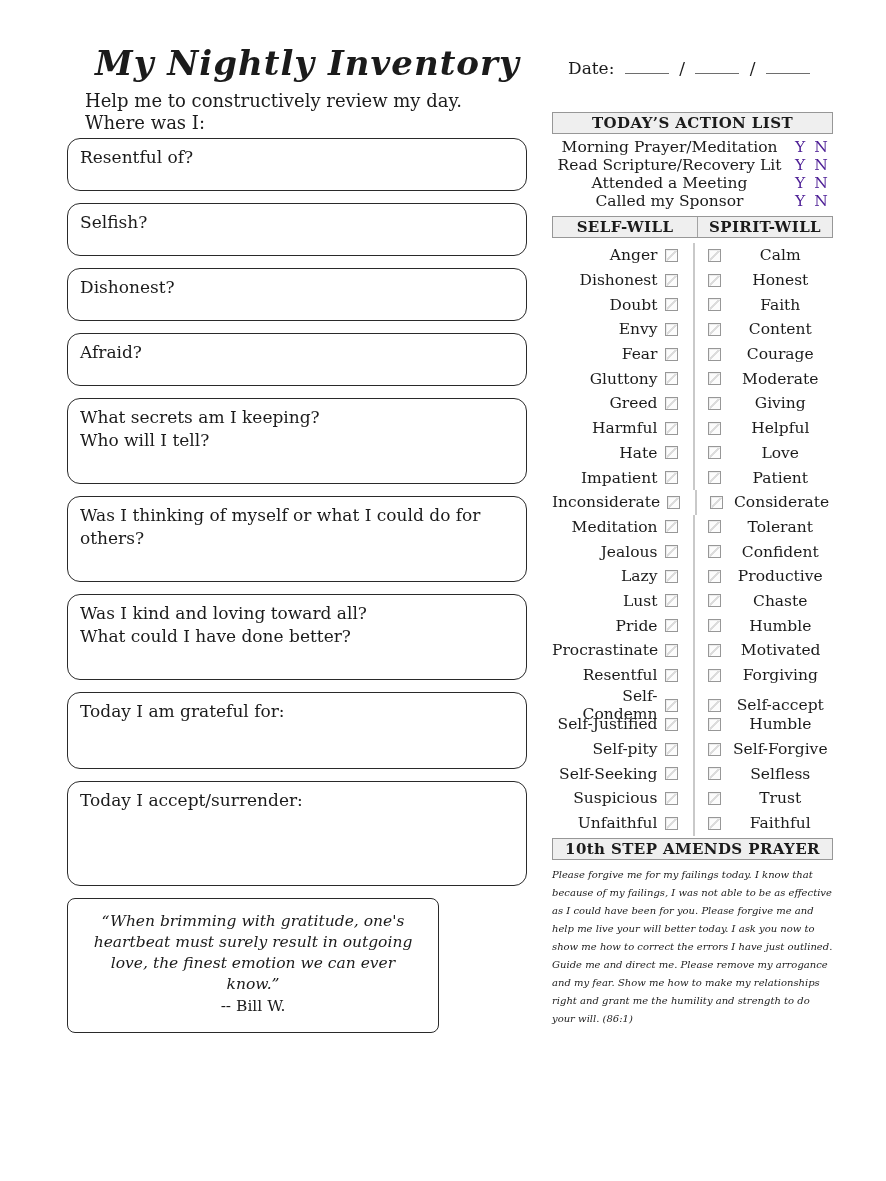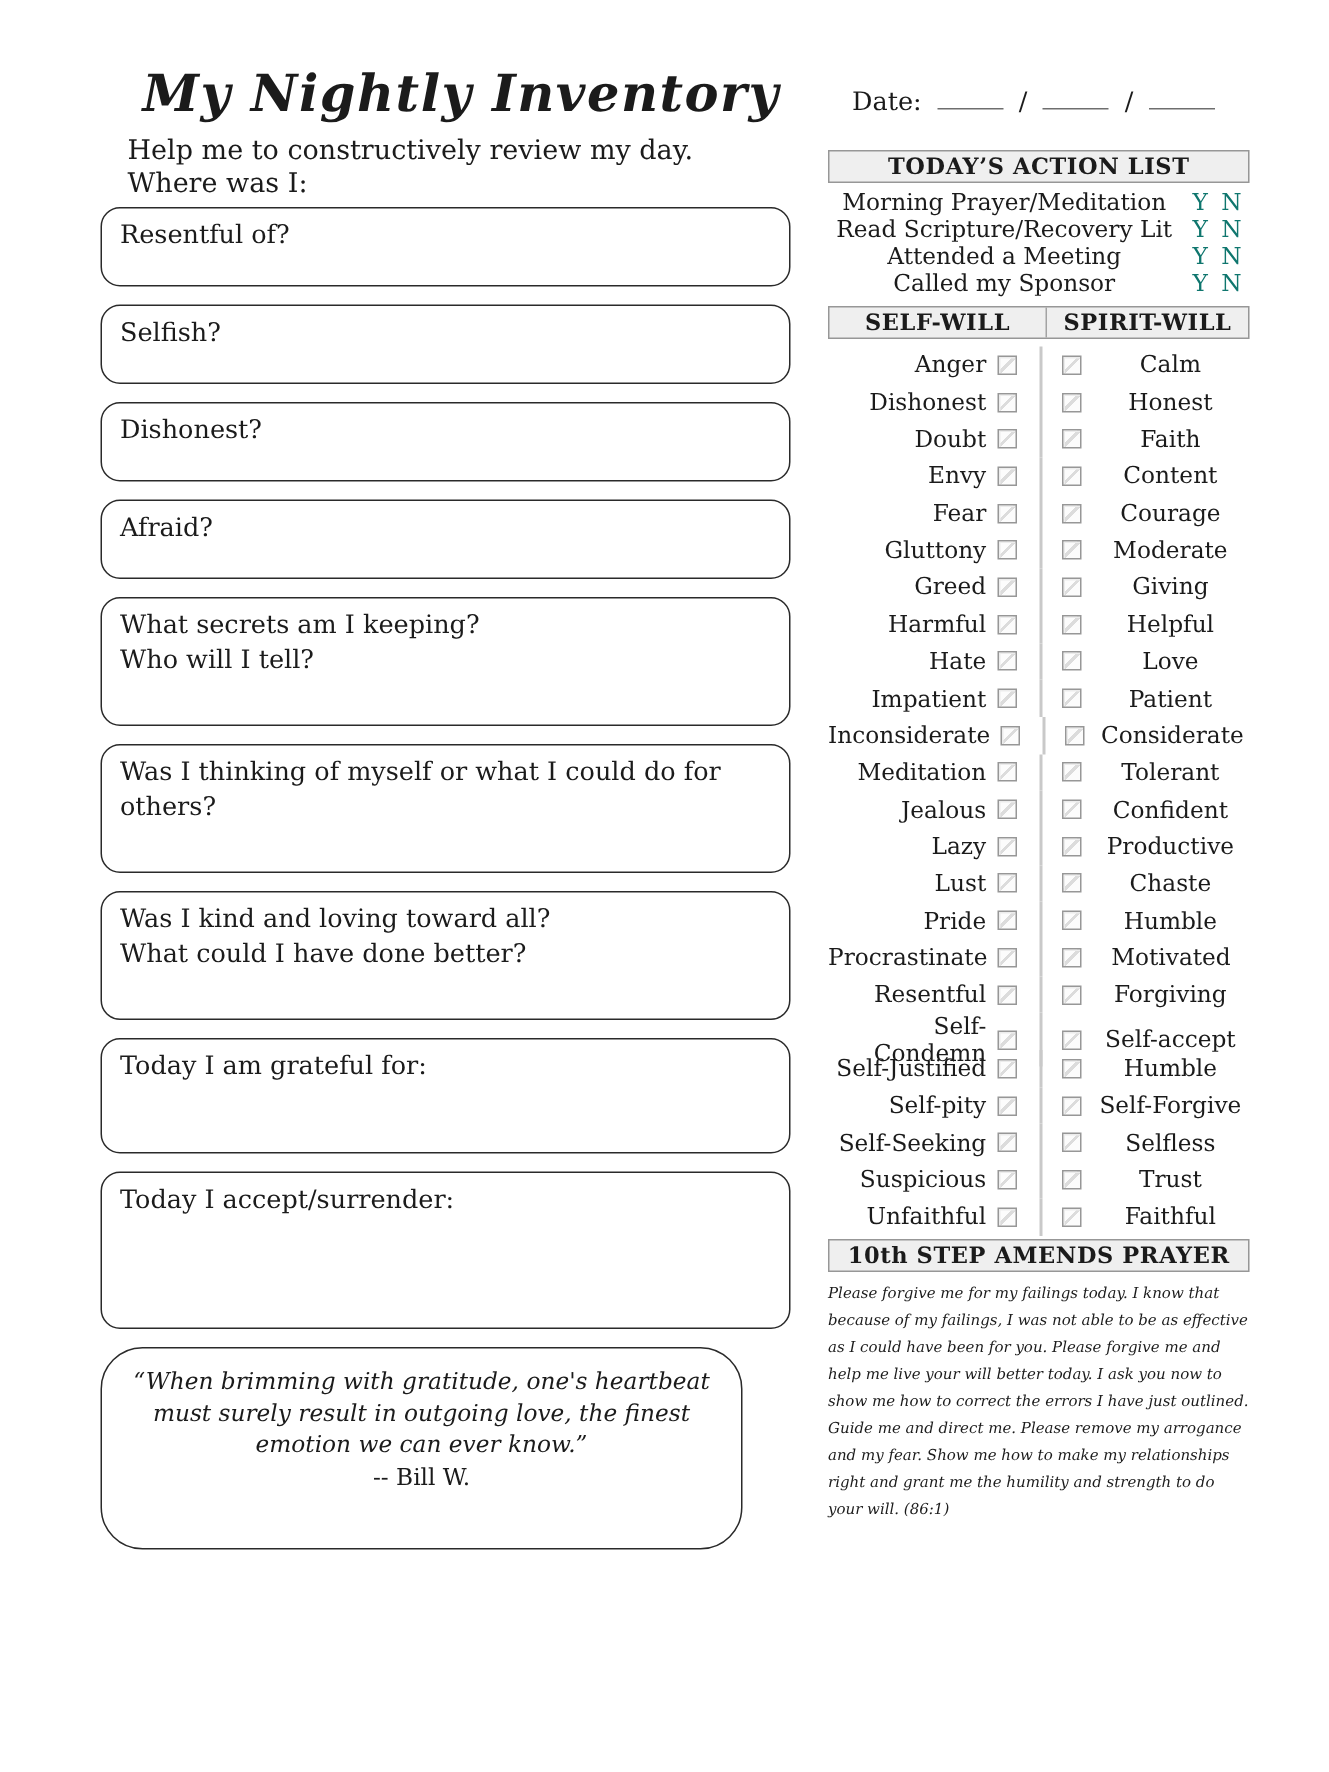--- a/index.html
+++ b/index.html
@@ -27,47 +27,47 @@
     margin-bottom:12px; padding:7px 12px;
     font-size:17px; line-height:23px;
   }
   .prompt-box:nth-child(-n+4) { height:53px; }
   .prompt-box:nth-child(n+5)  { height:86px; }
   .prompt-box:nth-child(8)    { height:77px; }
   .prompt-box:nth-child(9)    { height:105px; }
   .prompt-box:nth-child(10)   { height:85px;padding-left:32px; }
   .prompt-text { white-space:pre-line; }
   .quote-box {
-    width:428px; height:135px; border:1.7px solid #2a2a2a; border-radius:28px;
+    width:372px; height:135px; border:1.7px solid #2a2a2a; border-radius:8px;
     padding:12px 18px 0 18px; text-align:center;
     font-style:italic; font-size:15.5px; line-height:21px;
   }
   .quote-attr { font-style:normal; margin-top:1px; }
 
   
   .right-col { font-size:15.5px; }
   .date-row { margin-top:20px; height:24px; font-size:17px; white-space:nowrap; padding-left:16px; }
   .date-blank {
     display:inline-block; width:44px; height:13px;
     border-bottom:1.6px solid #6e6e6e; margin:0 5px;
   }
   .hdr-box {
-    margin-top:18px; height:22px;
+    margin-top:30px; height:22px;
     background:#efefef; border:1px solid #979797;
     font-weight:bold; font-size:15px; letter-spacing:.4px;
     display:flex; align-items:center; justify-content:center;
   }
   .hdr-split { display:grid; grid-template-columns:145px 1fr; padding:0; }
   .hdr-cell { display:flex; align-items:center; justify-content:center; height:100%; }
   .hdr-cell.left { border-right:1px solid #a3a3a3; }
 
   .action-rows { margin-top:4px; }
   .action-row { display:grid; grid-template-columns:1fr 46px; height:18px; align-items:center; }
   .action-label { text-align:center; }
-  .yn { color:#0f766e; letter-spacing:2px; text-align:left; padding-left:8px; }
+  .yn { color:#4c1d95; letter-spacing:2px; text-align:left; padding-left:8px; }
   .yn span { cursor:default; }
 
   .will-hdr { margin-top:6px; }
   .will-rows { margin-top:5px; }
   .will-row {
     display:grid; grid-template-columns:1fr 21px 22px 21px 1fr;
     height:24.7px; align-items:center;
   }
   .will-left  { text-align:right; padding-right:3px; }
   .will-right { text-align:center;  padding-left:3px; }

